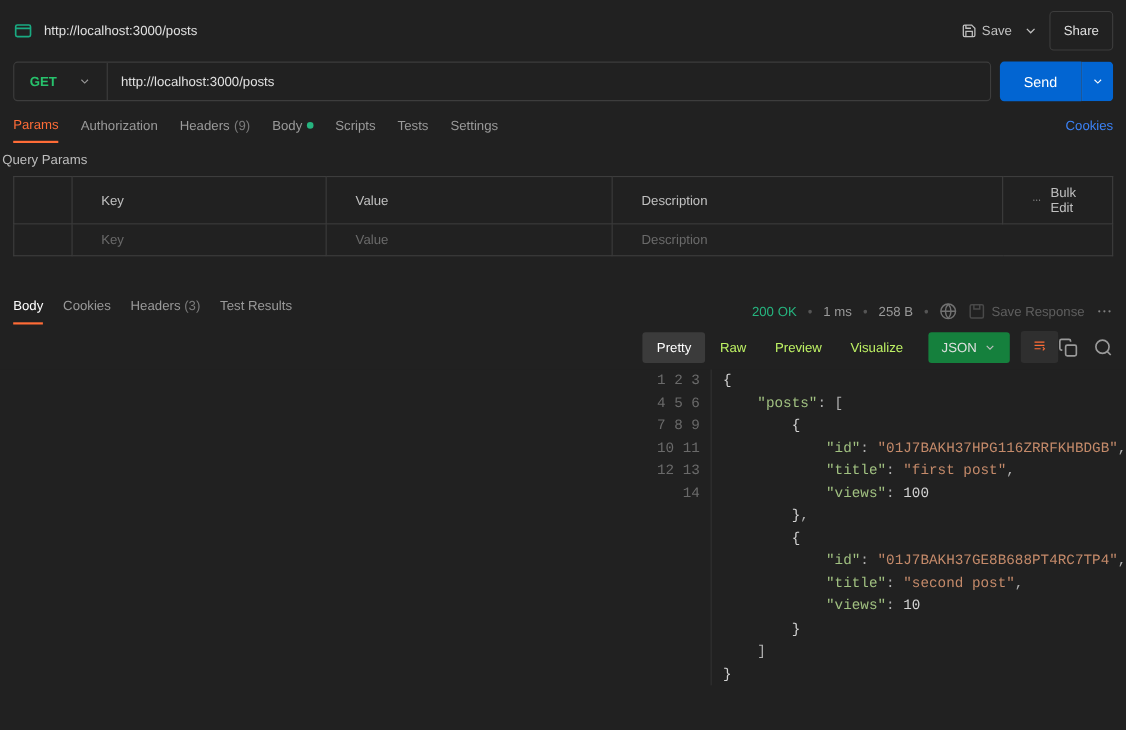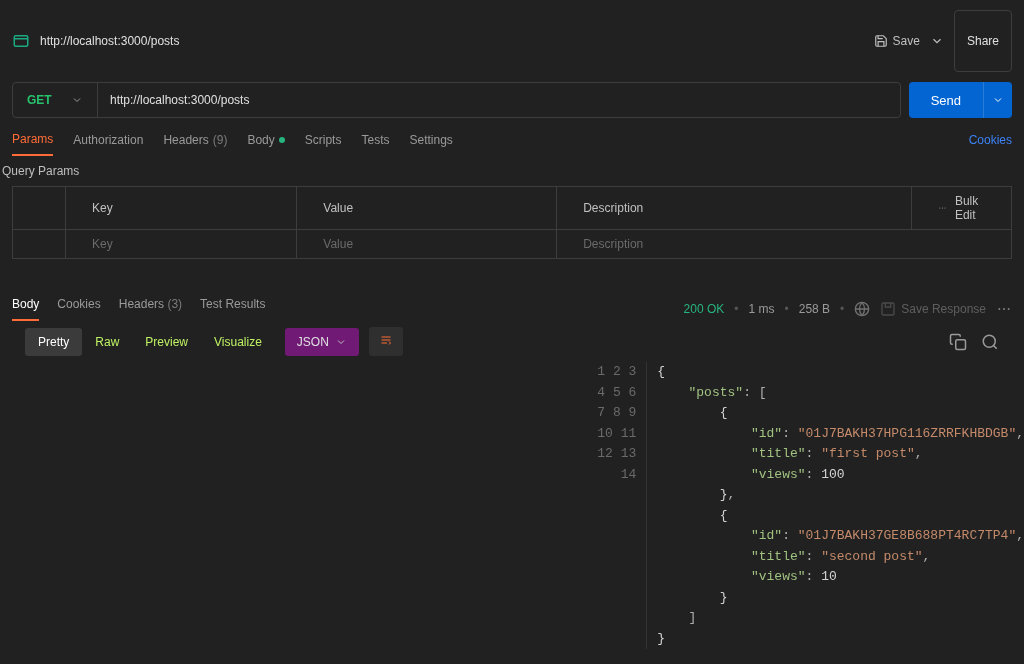--- a/index.html
+++ b/index.html
@@ -44,21 +44,21 @@
       cursor: pointer;
     }
     .chevron-small {
       width: 14px;
       height: 14px;
     }
     .share-btn {
       background: transparent;
       border: 1px solid #3d3d3d;
       color: #e0e0e0;
-      padding: 23px 12px;
+      padding: 10px 12px;
       border-radius: 4px;
       cursor: pointer;
       font-size: 12px;
     }
     .request-row {
       display: flex;
       padding: 0 12px;
       gap: 8px;
     }
     .method-url {
@@ -188,38 +188,38 @@
       color: #9a9a9a;
       font-size:12px;
     }
     .status-code { color: #26b47f; margin-left: 32px; }
     .dim-sep { color:#555; }
     .globe-icon, .saveresp-icon { width:16px;height:16px;opacity:0.5;}
     .saveresp { display:flex;align-items:center;gap:5px;opacity:0.5;}
     .dots-menu { width:16px;height:16px;opacity:0.6;cursor:pointer;}
 
     .view-toolbar {
-      display:flex; align-items:center; justify-content:space-between;
-      padding: 6px 25px;
+      display:flex; align-items:center; justify-content:flex-end;
+      padding: 6px 12px;
     }
     .view-left { display:flex; align-items:center; gap:0; }
     .view-btn {
       padding: 7px 13px;
       color: #bef264;
       cursor:pointer;
       font-size:12px;
       border-radius:3px;
     }
     .view-btn.active {
       background:#3b3b3b;
       color:#fff;
     }
     .lang-select {
       margin-left: 10px;
-      background:#701a75;
+      background:#15803d;
       padding: 7px 12px;
       border-radius:3px;
       display:flex;align-items:center;gap:6px;
       cursor:pointer;
       color:#e0e0e0;
       font-size:12px;
     }
     .wrap-icon {
       margin-left:10px;
       padding:7px 10px;

